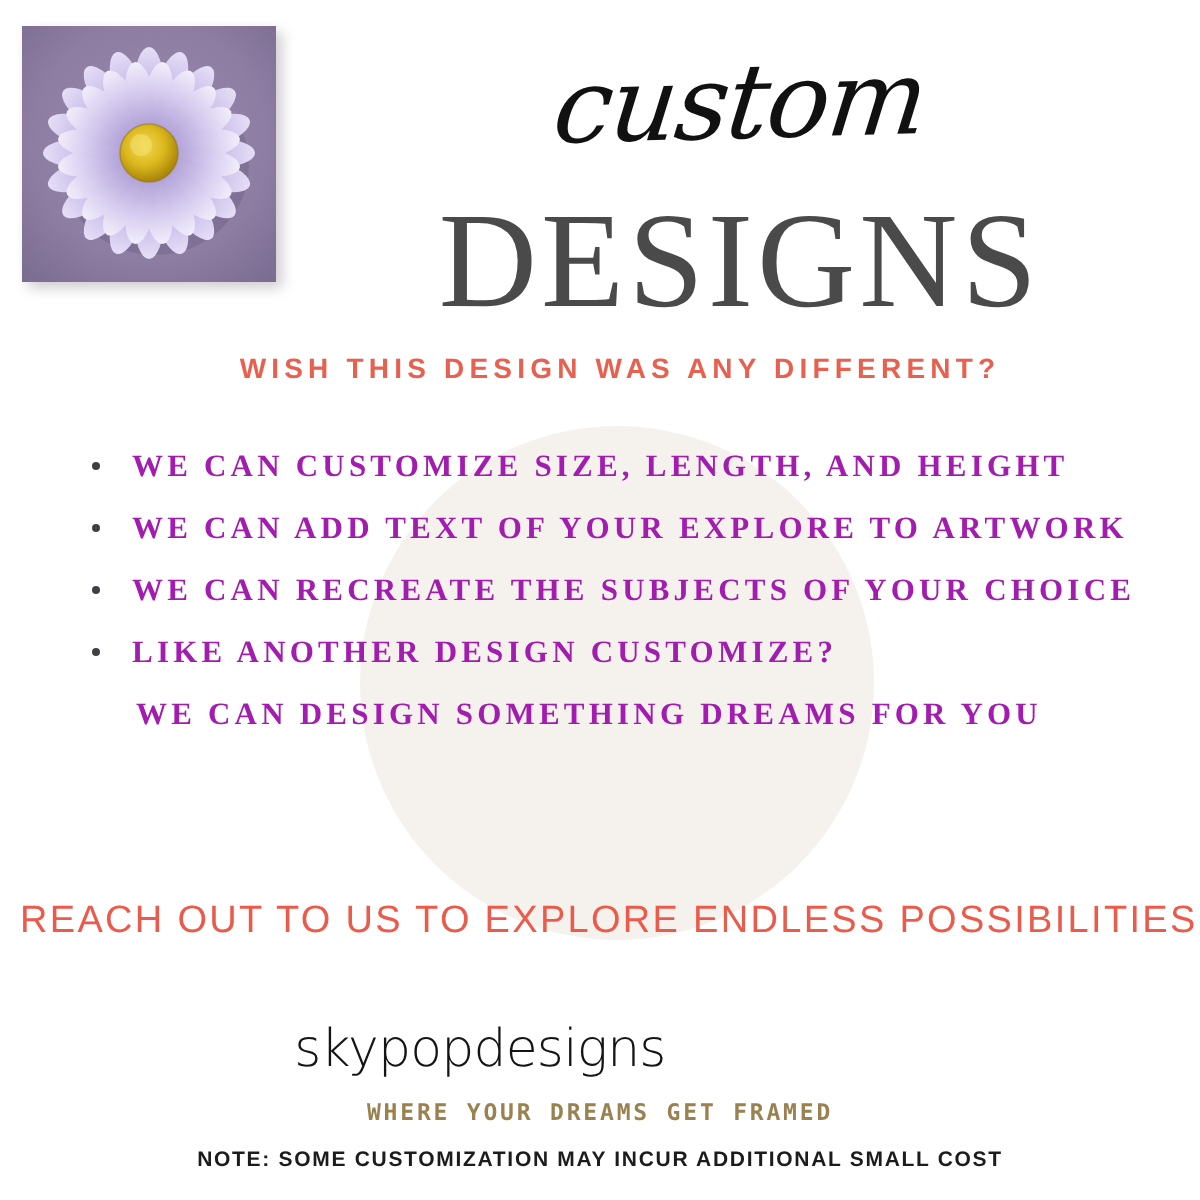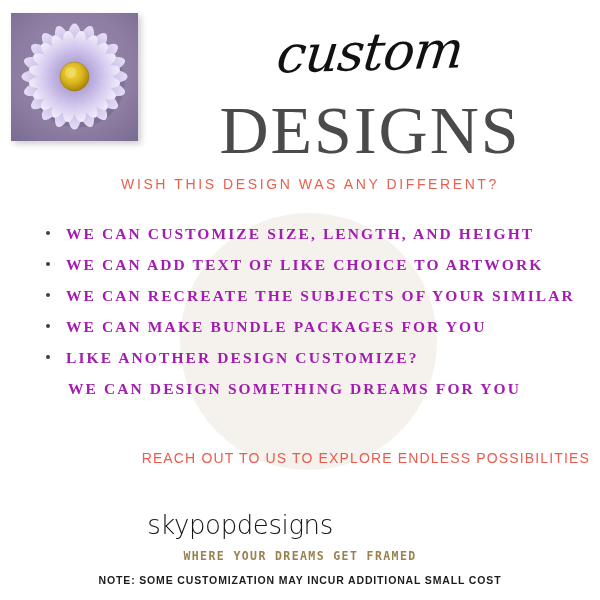--- a/index.html
+++ b/index.html
@@ -82,21 +82,21 @@
     letter-spacing: 2px;
   }
   #subhead-question {
     position: absolute;
     left: 60px;
     top: 176px;
     width: 500px;
     text-align: center;
     z-index: 2;
     font-family: "Liberation Sans", sans-serif;
-    font-weight: 400;
+    font-weight: 700;
     font-size: 14px;
     color: #e8604f;
     letter-spacing: 2.6px;
     white-space: nowrap;
   }
 
   
   #benefits-list {
     position: absolute;
     left: 44px;
@@ -132,25 +132,25 @@
   .benefit-item.no-bullet {
     padding-left: 24px;
   }
 
   
   #cta-line {
     position: absolute;
     left: 10px;
     top: 450px;
     width: 580px;
-    text-align: right;
+    text-align: left;
     z-index: 2;
     font-family: "Liberation Sans", sans-serif;
     font-weight: 400;
-    font-size: 14px;
+    font-size: 19px;
     color: #ea5b4c;
     letter-spacing: 1.15px;
     white-space: nowrap;
   }
 
   
   #brand-name {
     position: absolute;
     left: 0;
     top: 510px;
@@ -364,29 +364,25 @@
   <div id="headline-main">DESIGNS</div>
   <div id="subhead-question">WISH  THIS  DESIGN  WAS ANY DIFFERENT?</div>
 
   <ul id="benefits-list">
     <li class="benefit-item">
       <span class="bullet-dot"></span>
       <span>WE CAN CUSTOMIZE SIZE, LENGTH, AND HEIGHT</span>
     </li>
     <li class="benefit-item">
       <span class="bullet-dot"></span>
-      <span>WE CAN ADD TEXT OF LIKE CHOICE TO ARTWORK</span>
+      <span>WE CAN ADD TEXT OF YOUR EXPLORE TO ARTWORK</span>
     </li>
     <li class="benefit-item">
       <span class="bullet-dot"></span>
-      <span>WE CAN RECREATE THE SUBJECTS OF YOUR SIMILAR</span>
-    </li>
-    <li class="benefit-item">
-      <span class="bullet-dot"></span>
-      <span>WE CAN MAKE BUNDLE PACKAGES FOR YOU</span>
+      <span>WE CAN RECREATE THE SUBJECTS OF YOUR CHOICE</span>
     </li>
     <li class="benefit-item">
       <span class="bullet-dot"></span>
       <span>LIKE ANOTHER DESIGN CUSTOMIZE?</span>
     </li>
     <li class="benefit-item no-bullet">
       <span>WE CAN DESIGN SOMETHING DREAMS FOR YOU</span>
     </li>
   </ul>
 

